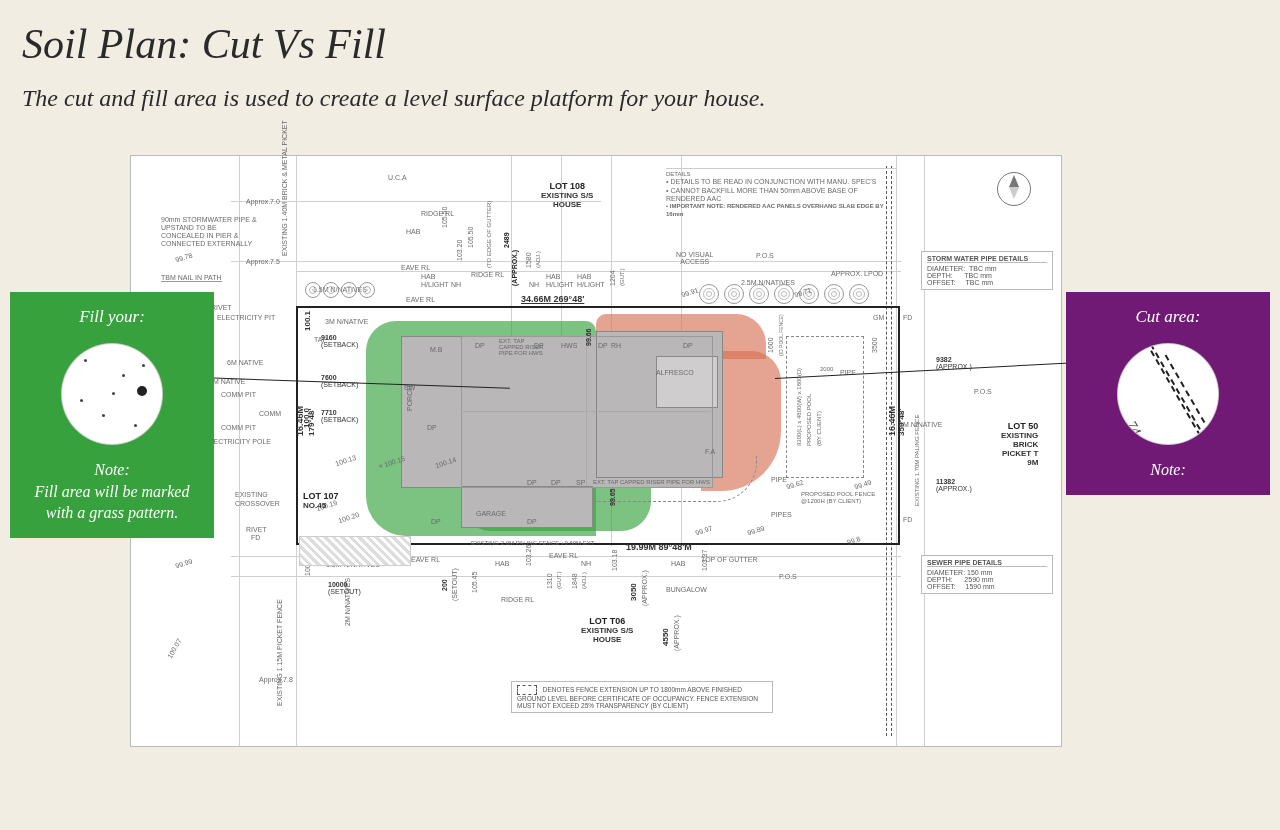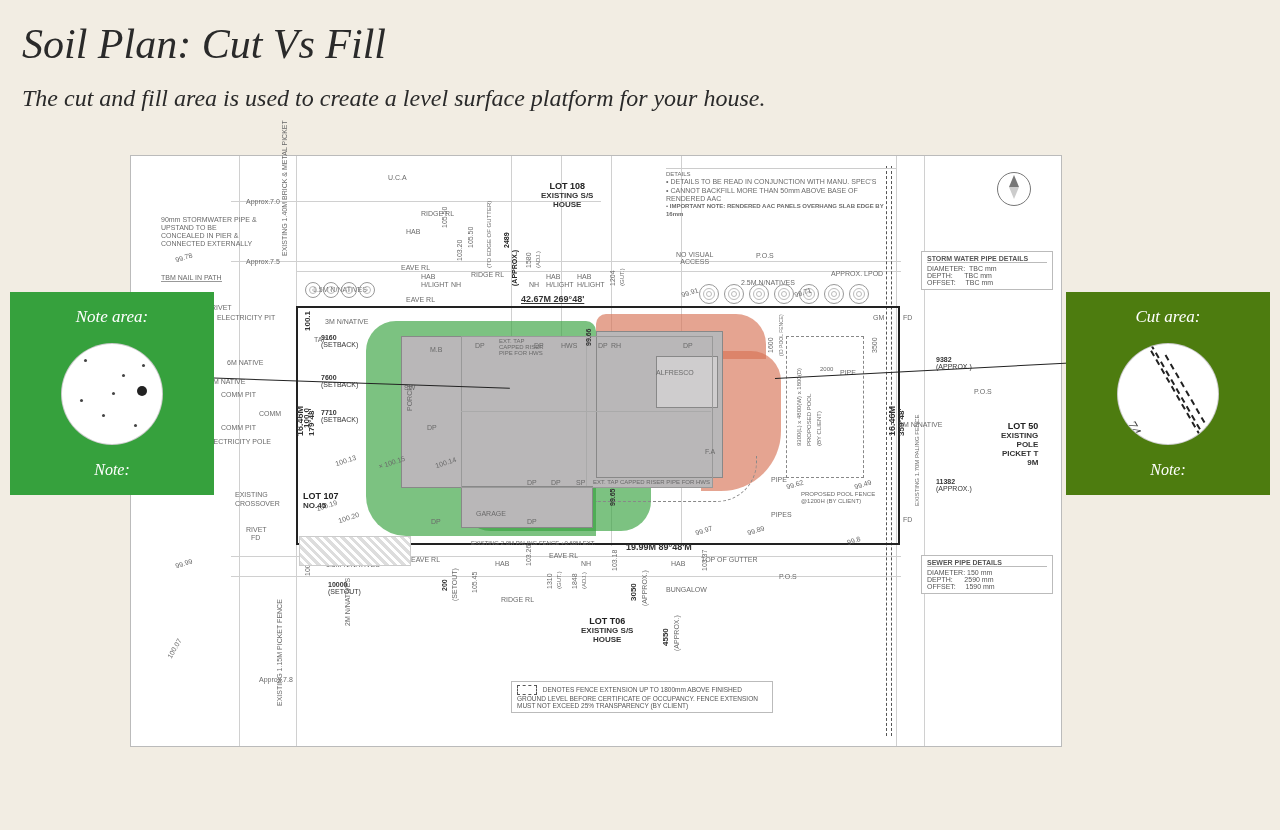--- a/index.html
+++ b/index.html
@@ -116,21 +116,21 @@
     position: absolute;
     width: 180px;
     padding: 14px 12px;
     color: #fff;
     font-style: italic;
     text-align: center;
     font-size: 17px;
     line-height: 1.35;
   }
   .callout.green { background: #36a13d; }
-  .callout.red   { background: #4d7c0f; }
+  .callout.red   { background: #701a75; }
   .callout .swatch {
     width: 100px; height: 100px; border-radius: 50%;
     background: #fff; margin: 14px auto;
     position: relative; overflow: hidden;
     border: 1px solid rgba(0,0,0,0.2);
   }
   .callout .note-h {
     margin-top: 4px;
     font-size: 16px;
   }
@@ -287,21 +287,21 @@
     <div class="tree" style="top:128px; left:718px;"></div>
 
     <div class="tinytext" style="top:130px; left:182px;">1.5M N/NATIVES</div>
     <div class="tree" style="top:126px; left:174px; width:14px;height:14px;"></div>
     <div class="tree" style="top:126px; left:192px; width:14px;height:14px;"></div>
     <div class="tree" style="top:126px; left:210px; width:14px;height:14px;"></div>
     <div class="tree" style="top:126px; left:228px; width:14px;height:14px;"></div>
 
     <div class="boundary"></div>
 
-    <div class="tinytext bold" style="top:138px; left:390px; font-size:9px; text-decoration:underline;">42.67M 269°48'</div>
+    <div class="tinytext bold" style="top:138px; left:390px; font-size:9px; text-decoration:underline;">34.66M 269°48'</div>
 
     <div class="tinytext bold" style="top:386px; left:495px; font-size:9px;">19.99M 89°48'M</div>
 
     <div class="tinytext bold rot90" style="top:280px; left:164px; font-size:9px;">16.46M</div>
     <div class="tinytext bold rot90" style="top:280px; left:176px; font-size:8px;">179°48'</div>
 
     <div class="tinytext bold rot90" style="top:280px; left:756px; font-size:9px;">16.46M</div>
     <div class="tinytext bold rot90" style="top:280px; left:766px; font-size:8px;">359°48'</div>
 
     <div class="green-area" style="top:165px; left:235px; width:230px; height:215px; border-radius: 30px 10px 0 40px;"></div>
@@ -429,21 +429,21 @@
 
     <div class="tinytext" style="top:460px; left:450px; text-align:center;">
       <div class="tinytext9" style="position:static">LOT T06</div>
       <div class="tinytext bold tinytext8" style="position:static">EXISTING S/S</div>
       <div class="tinytext bold tinytext8" style="position:static">HOUSE</div>
     </div>
 
     <div class="tinytext" style="top:265px; left:870px; text-align:right;">
       <div class="tinytext9" style="position:static">LOT 50</div>
       <div class="tinytext bold tinytext8" style="position:static">EXISTING</div>
-      <div class="tinytext bold tinytext8" style="position:static">POLE</div>
+      <div class="tinytext bold tinytext8" style="position:static">BRICK</div>
       <div class="tinytext bold tinytext8" style="position:static">PICKET T</div>
       <div class="tinytext bold tinytext8" style="position:static">9M</div>
     </div>
 
     <div class="tinytext" style="top:200px; left:805px; font-weight:bold; color:#333;">
       <span>9382</span><br><span style="font-weight:normal;">(APPROX.)</span>
     </div>
     <div class="tinytext" style="top:322px; left:805px; font-weight:bold; color:#333;">
       <span>11382</span><br><span style="font-weight:normal;">(APPROX.)</span>
     </div>
@@ -497,32 +497,33 @@
 
     <div style="position:absolute; top:380px; left:168px; width:110px; height:28px; background:repeating-linear-gradient(45deg,#ddd,#ddd 3px,#fff 3px,#fff 6px); border:1px solid #ccc;"></div>
 
   </div>
 </div>
 
 <div class="leader" style="top:377px; left:200px; width:310px; transform:rotate(2deg);"></div>
 <div class="leader" style="top:378px; left:775px; width:300px; transform:rotate(-3deg);"></div>
 
 <div class="callout green" style="top:292px; left:10px;">
-  <div>Note area:</div>
+  <div>Fill your:</div>
   <div class="swatch">
     <div class="grass-dot" style="top:15px;left:22px;"></div>
     <div class="grass-dot" style="top:30px;left:60px;"></div>
     <div class="grass-dot" style="top:55px;left:18px;"></div>
     <div class="grass-dot" style="top:70px;left:40px;"></div>
     <div class="grass-dot" style="top:80px;left:72px;"></div>
     <div class="grass-dot" style="top:20px;left:80px;"></div>
     <div class="grass-dot" style="top:48px;left:50px;"></div>
     <div class="grass-big" style="top:42px;left:75px;"></div>
   </div>
   <div class="note-h">Note:</div>
+  <div class="note">Fill area will be marked with a grass pattern.</div>
 </div>
 
 <div class="callout red" style="top:292px; right:10px;">
   <div>Cut area:</div>
   <div class="swatch">
     <div class="dashline" style="top:35px; left:-25px; transform:rotate(60deg);"></div>
     <div class="dashline" style="top:55px; left:-10px; transform:rotate(60deg);"></div>
     <div class="dashline" style="top:75px; left:10px; transform:rotate(60deg);"></div>
     <div style="position:absolute; bottom:6px; left:8px; font-family:Georgia; font-style:italic; font-size:14px; color:#444; transform:rotate(60deg);">74</div>
   </div>

